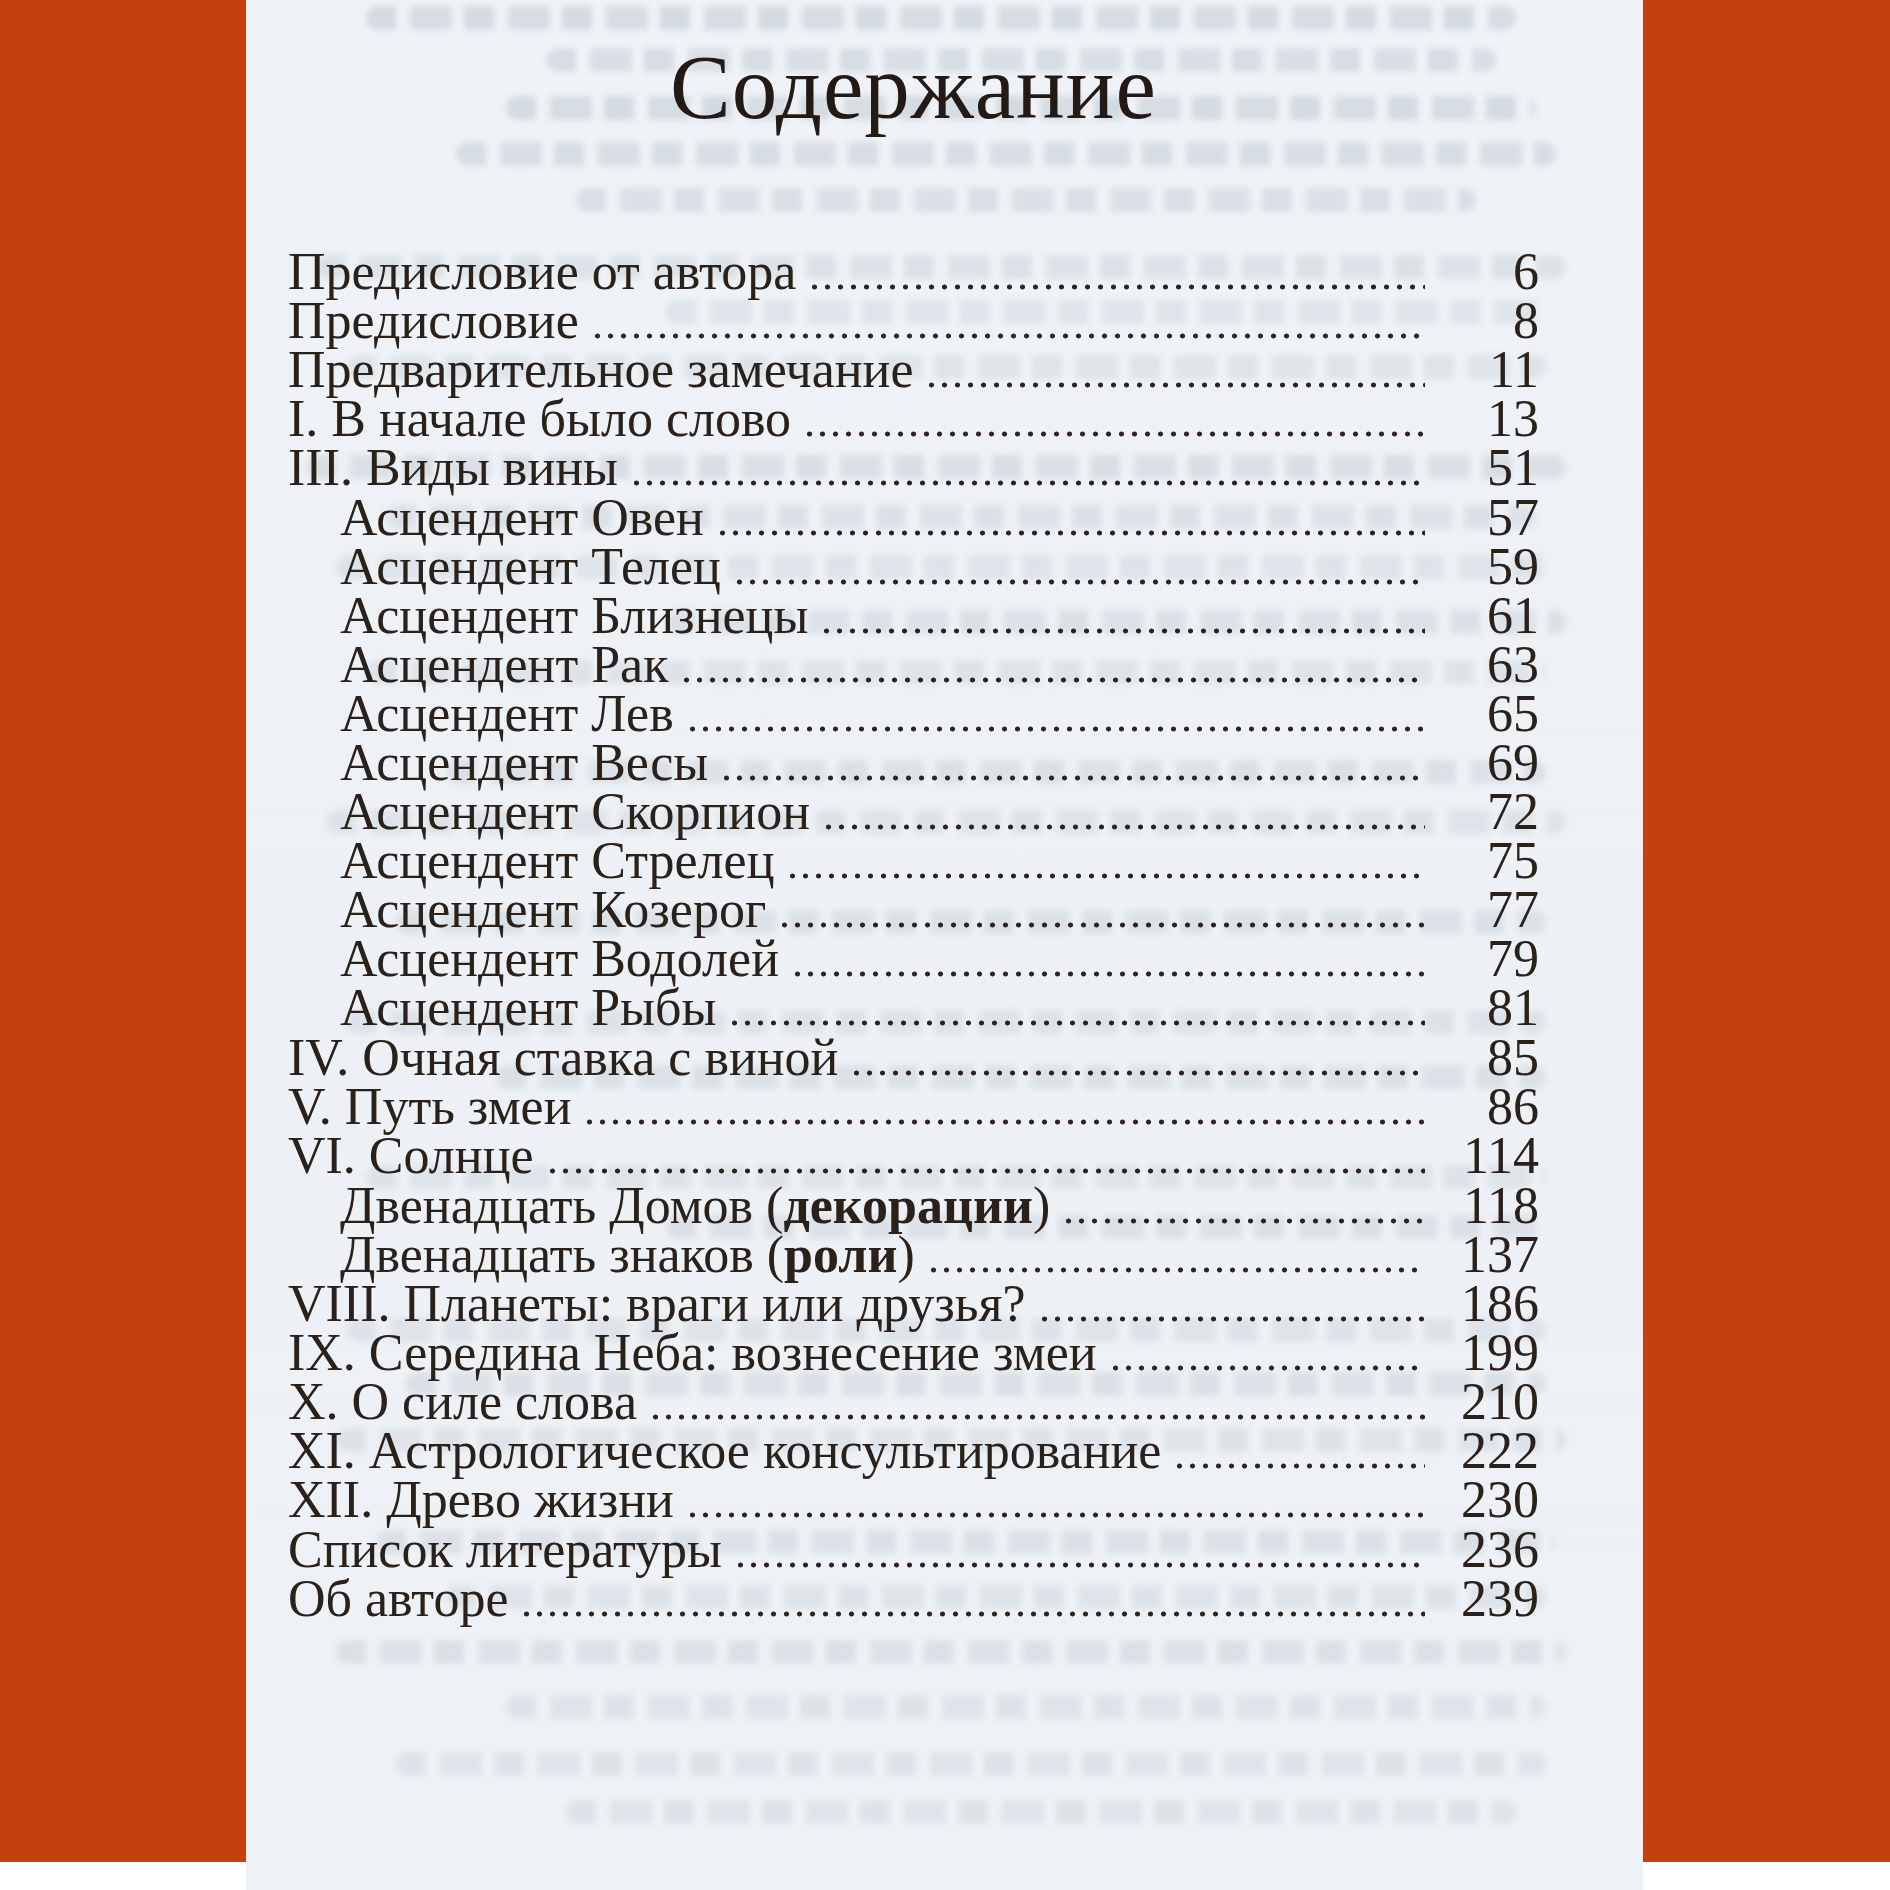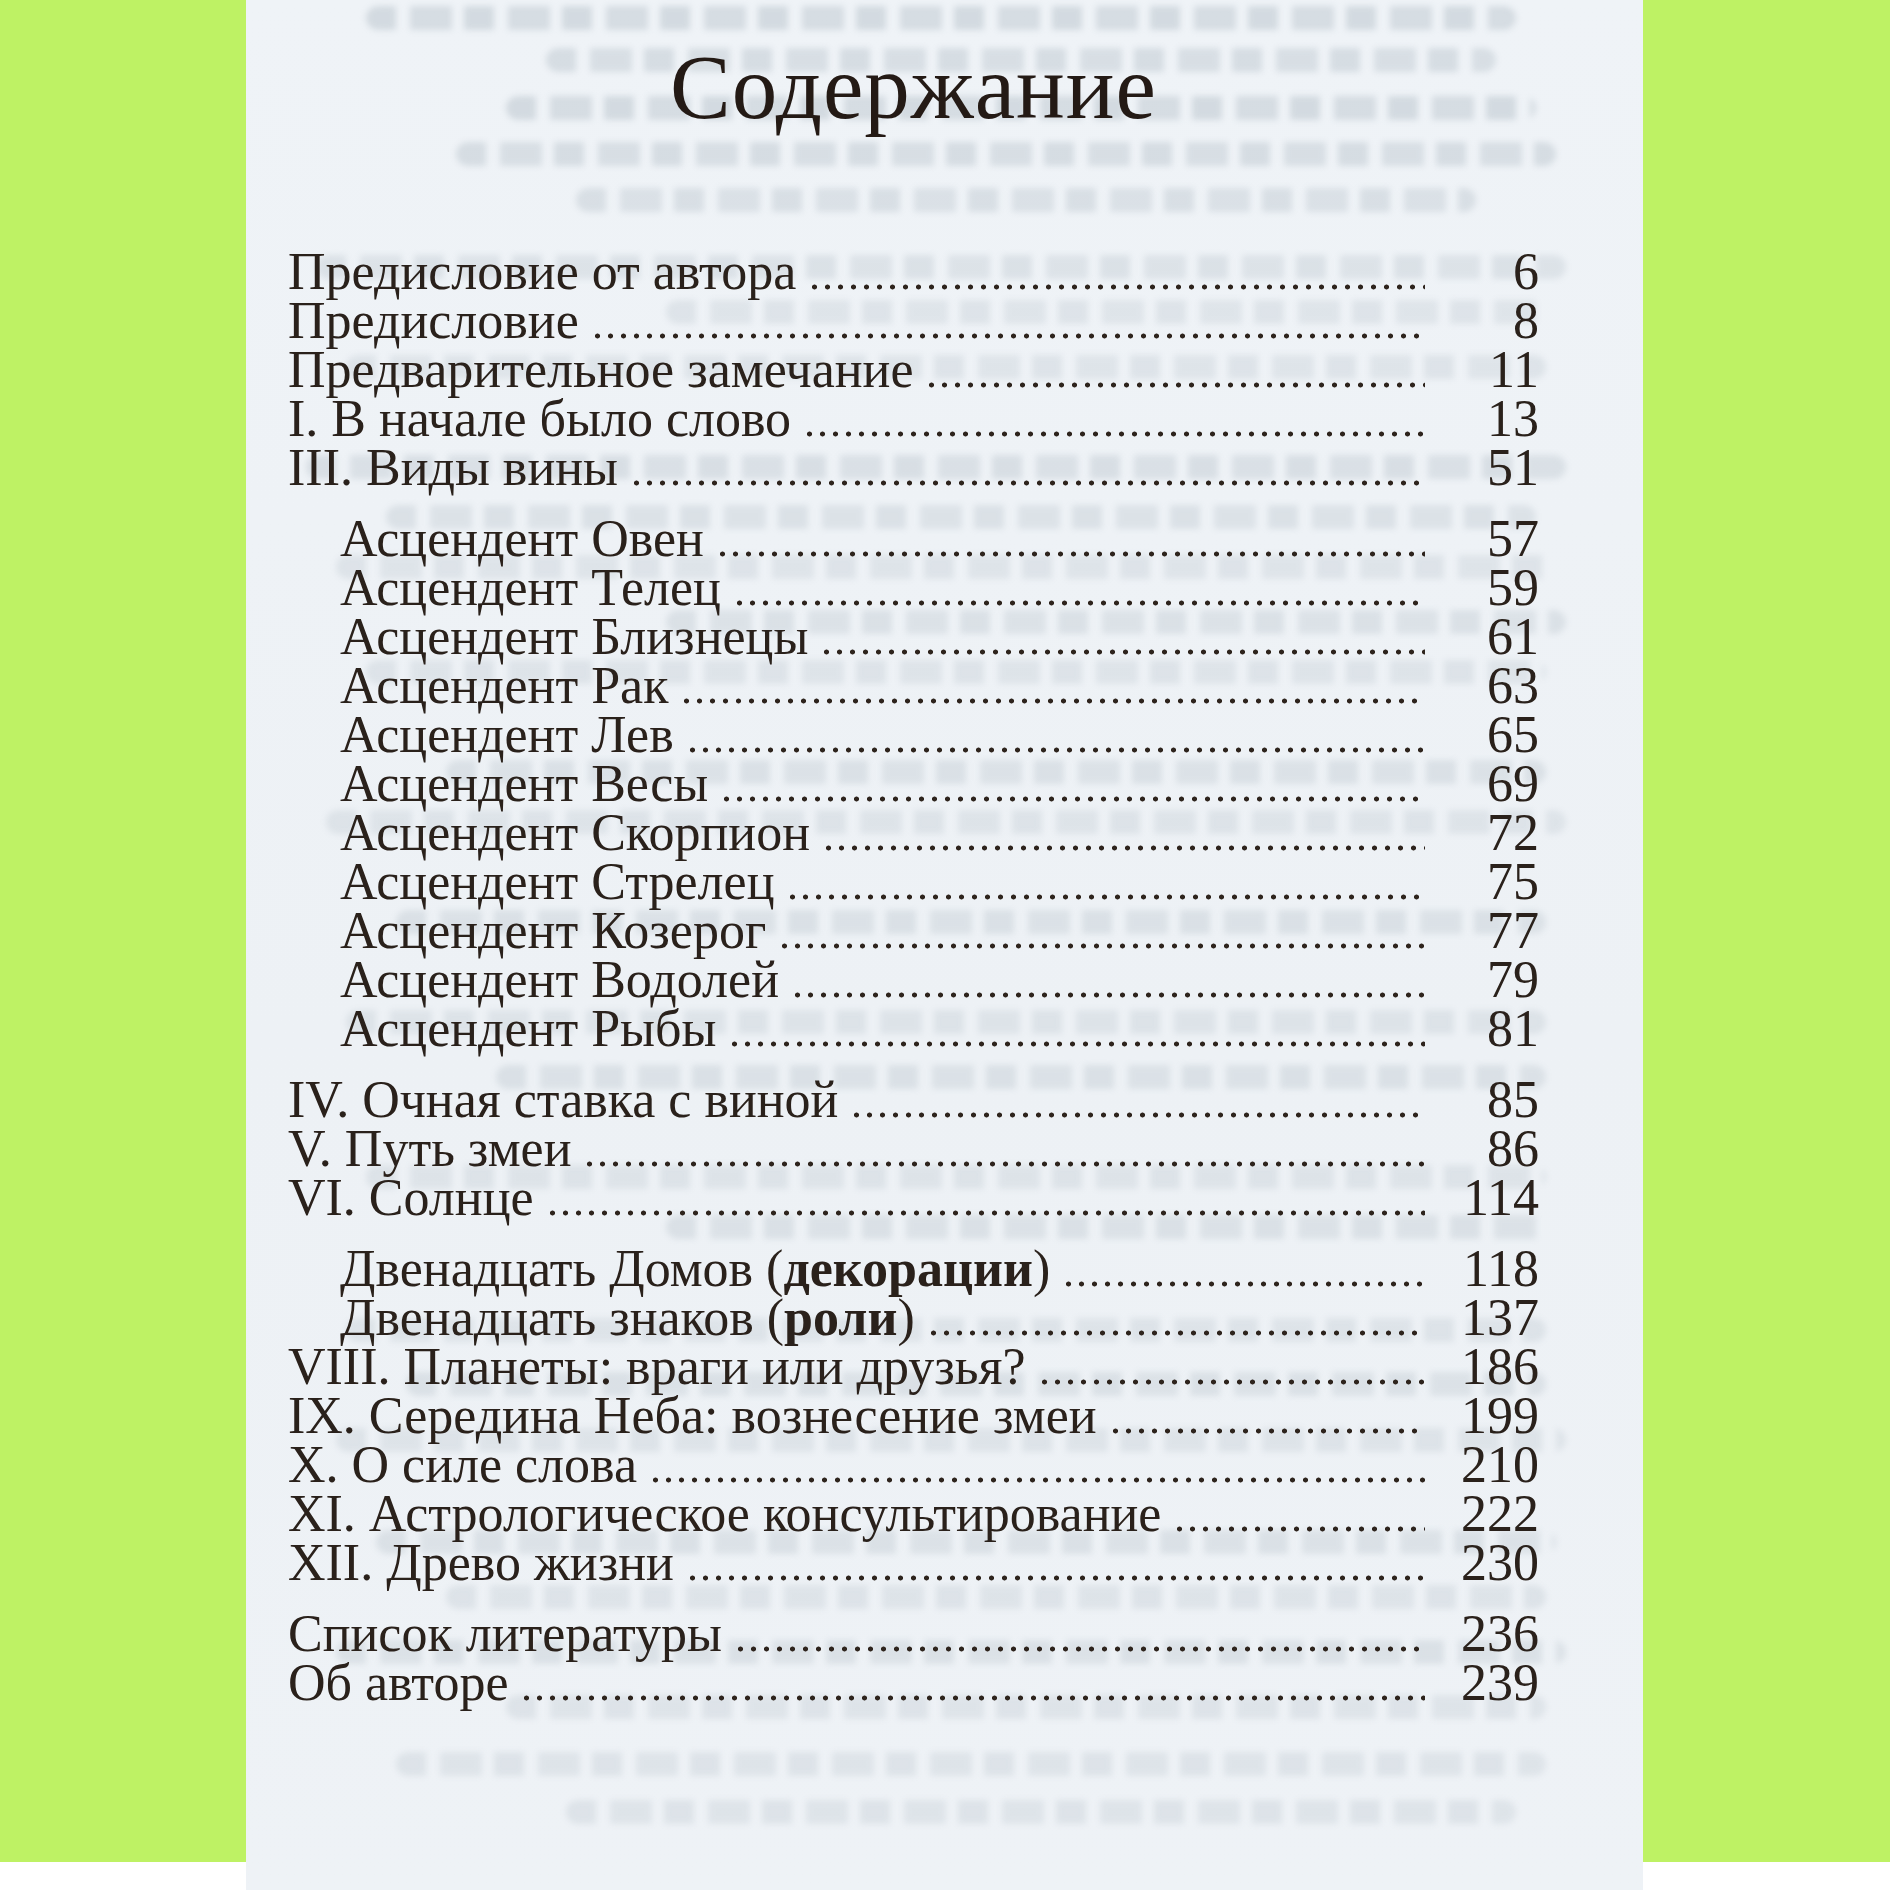--- a/index.html
+++ b/index.html
@@ -2,21 +2,21 @@
 <html lang="ru"><head>
 <meta charset="utf-8">
 <style>
   html, body {
     margin: 0; padding: 0;
     width: 1890px; height: 1890px;
     background: #ffffff;
     overflow: hidden;
     font-family: "Liberation Serif", "DejaVu Serif", serif;
   }
-  .scene { position: relative; width: 1890px; height: 1862px; background:#bef264; }
+  .scene { position: relative; width: 1890px; height: 1862px; background:#c2410c; }
 
   
   .book-page {
     position: absolute;
     left: 246px; top: 0;
     width: 1397px; height: 1890px;
     background: linear-gradient(180deg, #eff3f7 0%, #edf1f5 55%, #eef2f6 100%);
     overflow: hidden;
   }
 
@@ -53,21 +53,21 @@
   .toc { margin-top: 112px; }
 
   .row {
     display: flex;
     align-items: flex-end;
     height: 49px;
     font-size: 52px;
     color: #2a211b;
     white-space: nowrap;
   }
-  .row.gap { margin-top: 22px; }
+  .row.gap { margin-top: 1px; }
   .row.indent { padding-left: 52px; }
 
   .row-title { flex: 0 0 auto; line-height: 1.0; padding-bottom: 4px; }
   .row-title .em { font-weight: 600; }
 
   .leader {
     flex: 1 1 auto;
     align-self: flex-end;
     height: 8px;
     margin: 0 18px 11px 12px;

